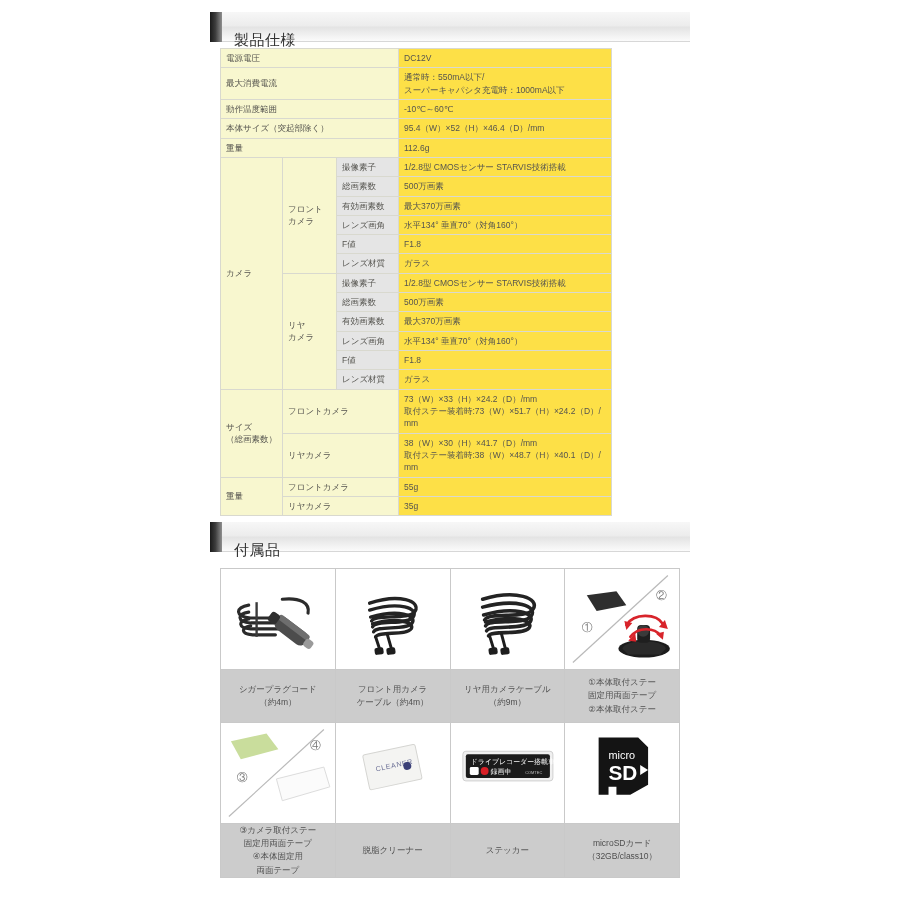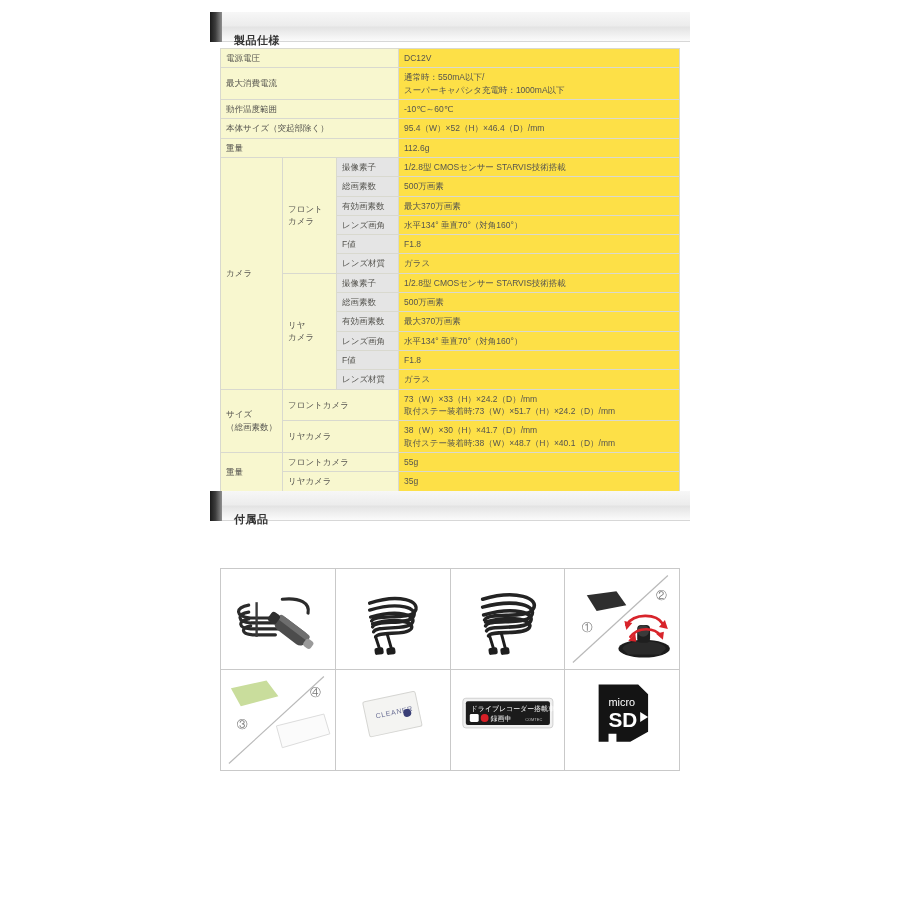--- a/index.html
+++ b/index.html
@@ -38,32 +38,32 @@
   .section-head .bar-body {
     flex: 1 1 auto;
     background: linear-gradient(to bottom, #f7f7f7 0%, #ececec 48%, #e3e3e3 52%, #fbfbfb 100%);
     border-bottom: 1px solid #d7d7d7;
     display: flex;
     align-items: center;
     padding-left: 12px;
     box-sizing: border-box;
   }
   .section-head .bar-title {
-    font-size: 11px;
-    font-weight: bold;
+    font-size: 15px;
+    font-weight: normal;
     color: #333333;
     letter-spacing: 0.5px;
     margin-top: 28px;
   }
 
   
   .spec-wrap {
     position: absolute;
     left: 220px;
-    width: 460px;
+    width: 392px;
   }
   table.spec {
     width: 100%;
     border-collapse: collapse;
     table-layout: fixed;
     font-size: 8.5px;
     line-height: 1.45;
   }
   table.spec td {
     border: 1px solid #d9d9cf;
@@ -260,21 +260,21 @@
           <td class="val">55g</td>
         </tr>
         <tr>
           <td class="hdr" colspan="2">リヤカメラ</td>
           <td class="val">35g</td>
         </tr>
       </tbody>
     </table>
   </div>
 
-  <div class="section-head" style="top:491px;">
+  <div class="section-head" style="top:522px;">
     <div class="bar-block"></div>
     <div class="bar-body">
       <span class="bar-title">付属品</span>
     </div>
   </div>
 
   <div class="acc-wrap" style="top:568px;">
     <table class="acc">
       <colgroup>
           <col>
@@ -356,20 +356,39 @@
                 <path d="M66 68 C74 58 90 58 97 67"></path>
               </g>
               <polygon points="60,52 68,54 62,61" fill="#d8242b"></polygon>
               <polygon points="101,51 104,60 95,58" fill="#d8242b"></polygon>
               <polygon points="64,72 71,64 72,73" fill="#d8242b"></polygon>
               <polygon points="99,71 92,65 100,63" fill="#d8242b"></polygon>
             </svg>
           </td>
         </tr>
 
+        <tr>
+          <td class="acc-cap">
+            <span class="cap-line">シガープラグコード</span>
+            <span class="cap-line">（約4m）</span>
+          </td>
+          <td class="acc-cap">
+            <span class="cap-line">フロント用カメラ</span>
+            <span class="cap-line">ケーブル（約4m）</span>
+          </td>
+          <td class="acc-cap">
+            <span class="cap-line">リヤ用カメラケーブル</span>
+            <span class="cap-line">（約9m）</span>
+          </td>
+          <td class="acc-cap tall">
+            <span class="cap-line">①本体取付ステー</span>
+            <span class="cap-line">固定用両面テープ</span>
+            <span class="cap-line">②本体取付ステー</span>
+          </td>
+        </tr>
 
         <tr>
           <td class="acc-img">
             <svg class="art" viewBox="0 0 115 100">
               <line x1="8" y1="94" x2="104" y2="6" stroke="#b9b9b9" stroke-width="1.2"></line>
               <polygon points="10,18 46,10 58,26 20,36" fill="#c9dd9c"></polygon>
               <text x="16" y="58" font-family="'Liberation Sans',sans-serif" font-size="11" fill="#777">③</text>
               <text x="90" y="26" font-family="'Liberation Sans',sans-serif" font-size="11" fill="#777">④</text>
               <polygon points="56,56 104,44 110,64 62,78" fill="#fbfbfb" stroke="#dcdcdc" stroke-width="1"></polygon>
             </svg>
@@ -397,17 +416,35 @@
           <td class="acc-img">
             <svg class="art" viewBox="0 0 115 100">
               <path d="M34 14 L74 14 L84 24 L84 62 L66 72 L52 72 L52 64 L44 64 L44 72 L34 72 Z" fill="#141414"></path>
               <text x="44" y="36" font-family="'Liberation Sans',sans-serif" font-size="11" fill="#ffffff">micro</text>
               <text x="44" y="57" font-family="'Liberation Sans',sans-serif" font-size="21" font-weight="bold" fill="#ffffff">SD</text>
               <polygon points="76,42 84,47 76,52" fill="#ffffff"></polygon>
             </svg>
           </td>
         </tr>
 
+        <tr>
+          <td class="acc-cap tall">
+            <span class="cap-line">③カメラ取付ステー</span>
+            <span class="cap-line">固定用両面テープ</span>
+            <span class="cap-line">④本体固定用</span>
+            <span class="cap-line">両面テープ</span>
+          </td>
+          <td class="acc-cap tall">
+            <span class="cap-line">脱脂クリーナー</span>
+          </td>
+          <td class="acc-cap tall">
+            <span class="cap-line">ステッカー</span>
+          </td>
+          <td class="acc-cap tall">
+            <span class="cap-line">microSDカード</span>
+            <span class="cap-line">（32GB/class10）</span>
+          </td>
+        </tr>
       </tbody>
     </table>
   </div>
 
 </div>
 
 </body></html>

